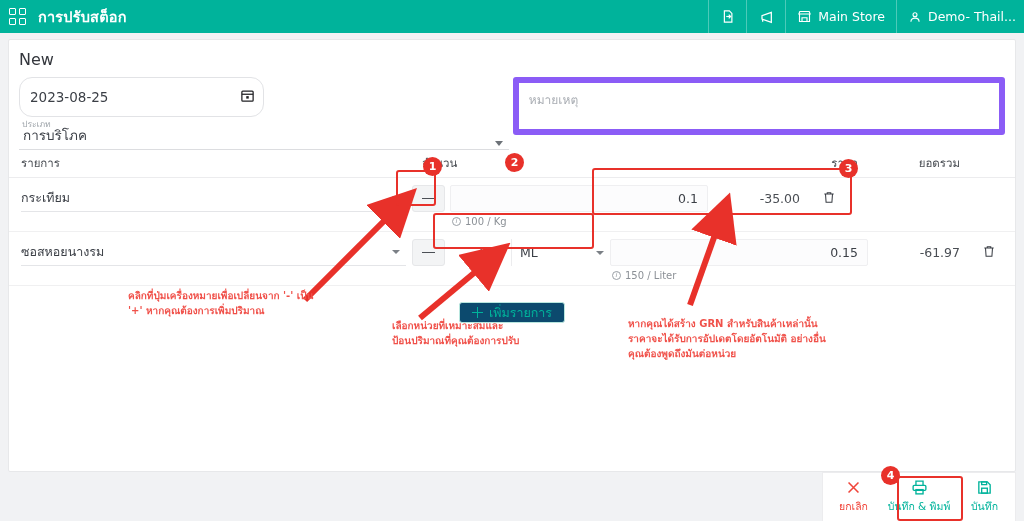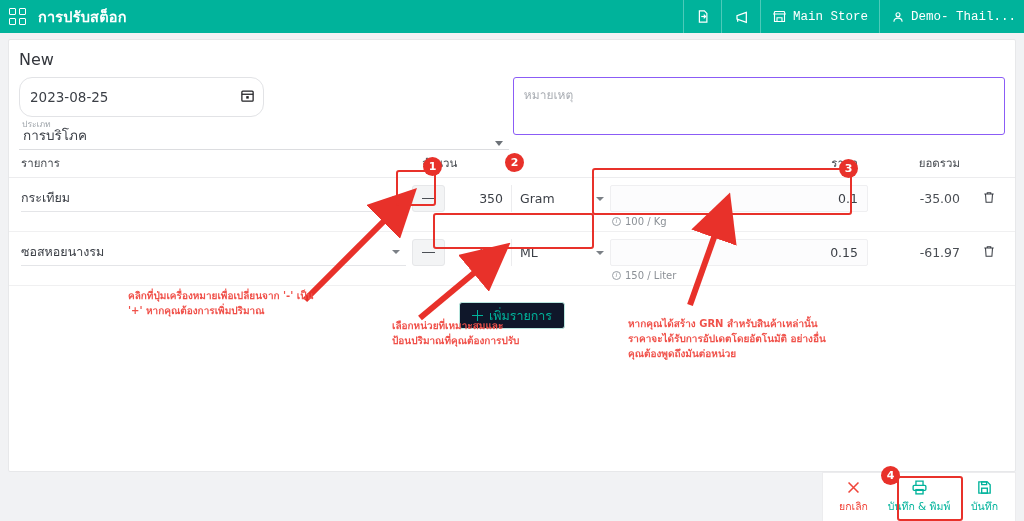--- a/index.html
+++ b/index.html
@@ -10,21 +10,21 @@
     font-family:"DejaVu Sans", sans-serif;
     font-size:13px;
     color:#3b3f46;
     overflow:hidden;
     position:relative;
   }
 
   
   .appbar{
     height:33px; background:#00b39b; color:#fff;
-    display:flex; align-items:center; padding:0 0 0 9px;font-family:Liberation Mono, monospace;
+    display:flex; align-items:center; padding:0 0 0 9px;
   }
   .appbar-title{ font-size:14.5px; font-weight:bold; margin-left:12px; letter-spacing:.2px; }
   .appbar-spacer{ flex:1; }
   .appbar-right{ display:flex; align-items:center; height:33px; }
   .ab-item{
     display:flex; align-items:center; gap:6px; height:33px;
     padding:0 11px; color:#fff; font-size:12.5px;
     border-left:1px solid rgba(255,255,255,.30);
   }
   .ab-item:last-child{ padding-right:8px; }
@@ -45,21 +45,21 @@
     display:flex; align-items:center; padding:0 8px 0 10px; background:#fff;
   }
   .date-val{ flex:1; font-size:13.5px; color:#3b3f46; }
   .type-field{
     width:490px; height:33px; border-bottom:1px solid #dcdde0;
     display:flex; align-items:flex-end; padding:0 6px 3px 2px; position:relative;
   }
   .type-label{ position:absolute; top:0px; left:3px; font-size:8.5px; color:#9aa0a6; }
   .type-val{ flex:1; font-size:13.5px; color:#3b3f46; padding-left:2px; }
   .notes{
-    width:498px; height:58px; border:1px solid #8b5cf6; border-radius:3px;
+    width:498px; height:58px; border:6px solid #8b5cf6; border-radius:3px;
     padding:7px 10px; font-size:12px; color:#a9adb3; background:#fff;
   }
   .left-col{ width:500px; }
   .caret{ width:0;height:0;border-left:4.5px solid transparent;border-right:4.5px solid transparent;border-top:5px solid #6d7278; }
   .caret.sm{ border-left-width:4px;border-right-width:4px;border-top-width:4.5px;border-top-color:#7b8086; }
 
   
   .tbl{ margin-top:4px; }
   .thead{
     display:flex; align-items:center; font-size:11.5px; color:#4a4e54;
@@ -113,22 +113,22 @@
   .hint{ display:flex; align-items:center; gap:4px; font-size:10px; color:#8b9096; margin-top:4px; padding-left:2px;}
   .info-ic{
     width:9px;height:9px;border:1px solid #9aa0a6;border-radius:50%;
     font-size:7px; line-height:7px; text-align:center; color:#9aa0a6; font-style:italic;
   }
   .total-val{ font-size:12.5px; color:#4a4e54; padding-top:6px; }
   .trash{ padding-top:5px; display:inline-block; }
 
   .add-wrap{ display:flex; justify-content:center; padding-top:16px; }
   .add-btn{
-    border:1px solid #b9e7df; background:#0f172a; color:#00b39b; border-radius:3px;
-    height:27px; padding:0 12px; display:flex; align-items:center; gap:6px;
+    border:1px solid #b9e7df; background:#0c4a6e; color:#00b39b; border-radius:3px;
+    height:21px; padding:0 12px; display:flex; align-items:center; gap:6px;
     font-size:12.5px;
   }
   .plus{ position:relative; width:11px; height:11px; }
   .plus:before,.plus:after{ content:""; position:absolute; background:#00b39b; }
   .plus:before{ left:0; top:4.7px; width:11px; height:1.8px; }
   .plus:after{ top:0; left:4.7px; height:11px; width:1.8px; }
 
   
   .actionbar{
     position:absolute; right:8px; bottom:0px; height:49px; background:#fff;
@@ -238,29 +238,20 @@
         <div class="sel-line">
           <span class="txt">กระเทียม</span>
           <span class="caret sm"></span>
         </div>
       </div>
       <div class="c-minus">
         <div class="minus-btn">
             <b></b>
           </div>
       </div>
-      <div class="c-qty">
-        <div class="qtybox">
-          <div class="qtynum">350</div>
-          <div class="unitsel">
-            <span class="txt">Gram</span>
-            <span class="caret sm"></span>
-          </div>
-        </div>
-      </div>
       <div class="c-price">
         <div class="pricebox">0.1</div>
         <div class="hint">
           <span class="info-ic">i</span>
           <span>100 / Kg</span>
         </div>
       </div>
       <div class="c-total total-val">-35.00</div>
       <div class="c-del">
         <span class="trash">

